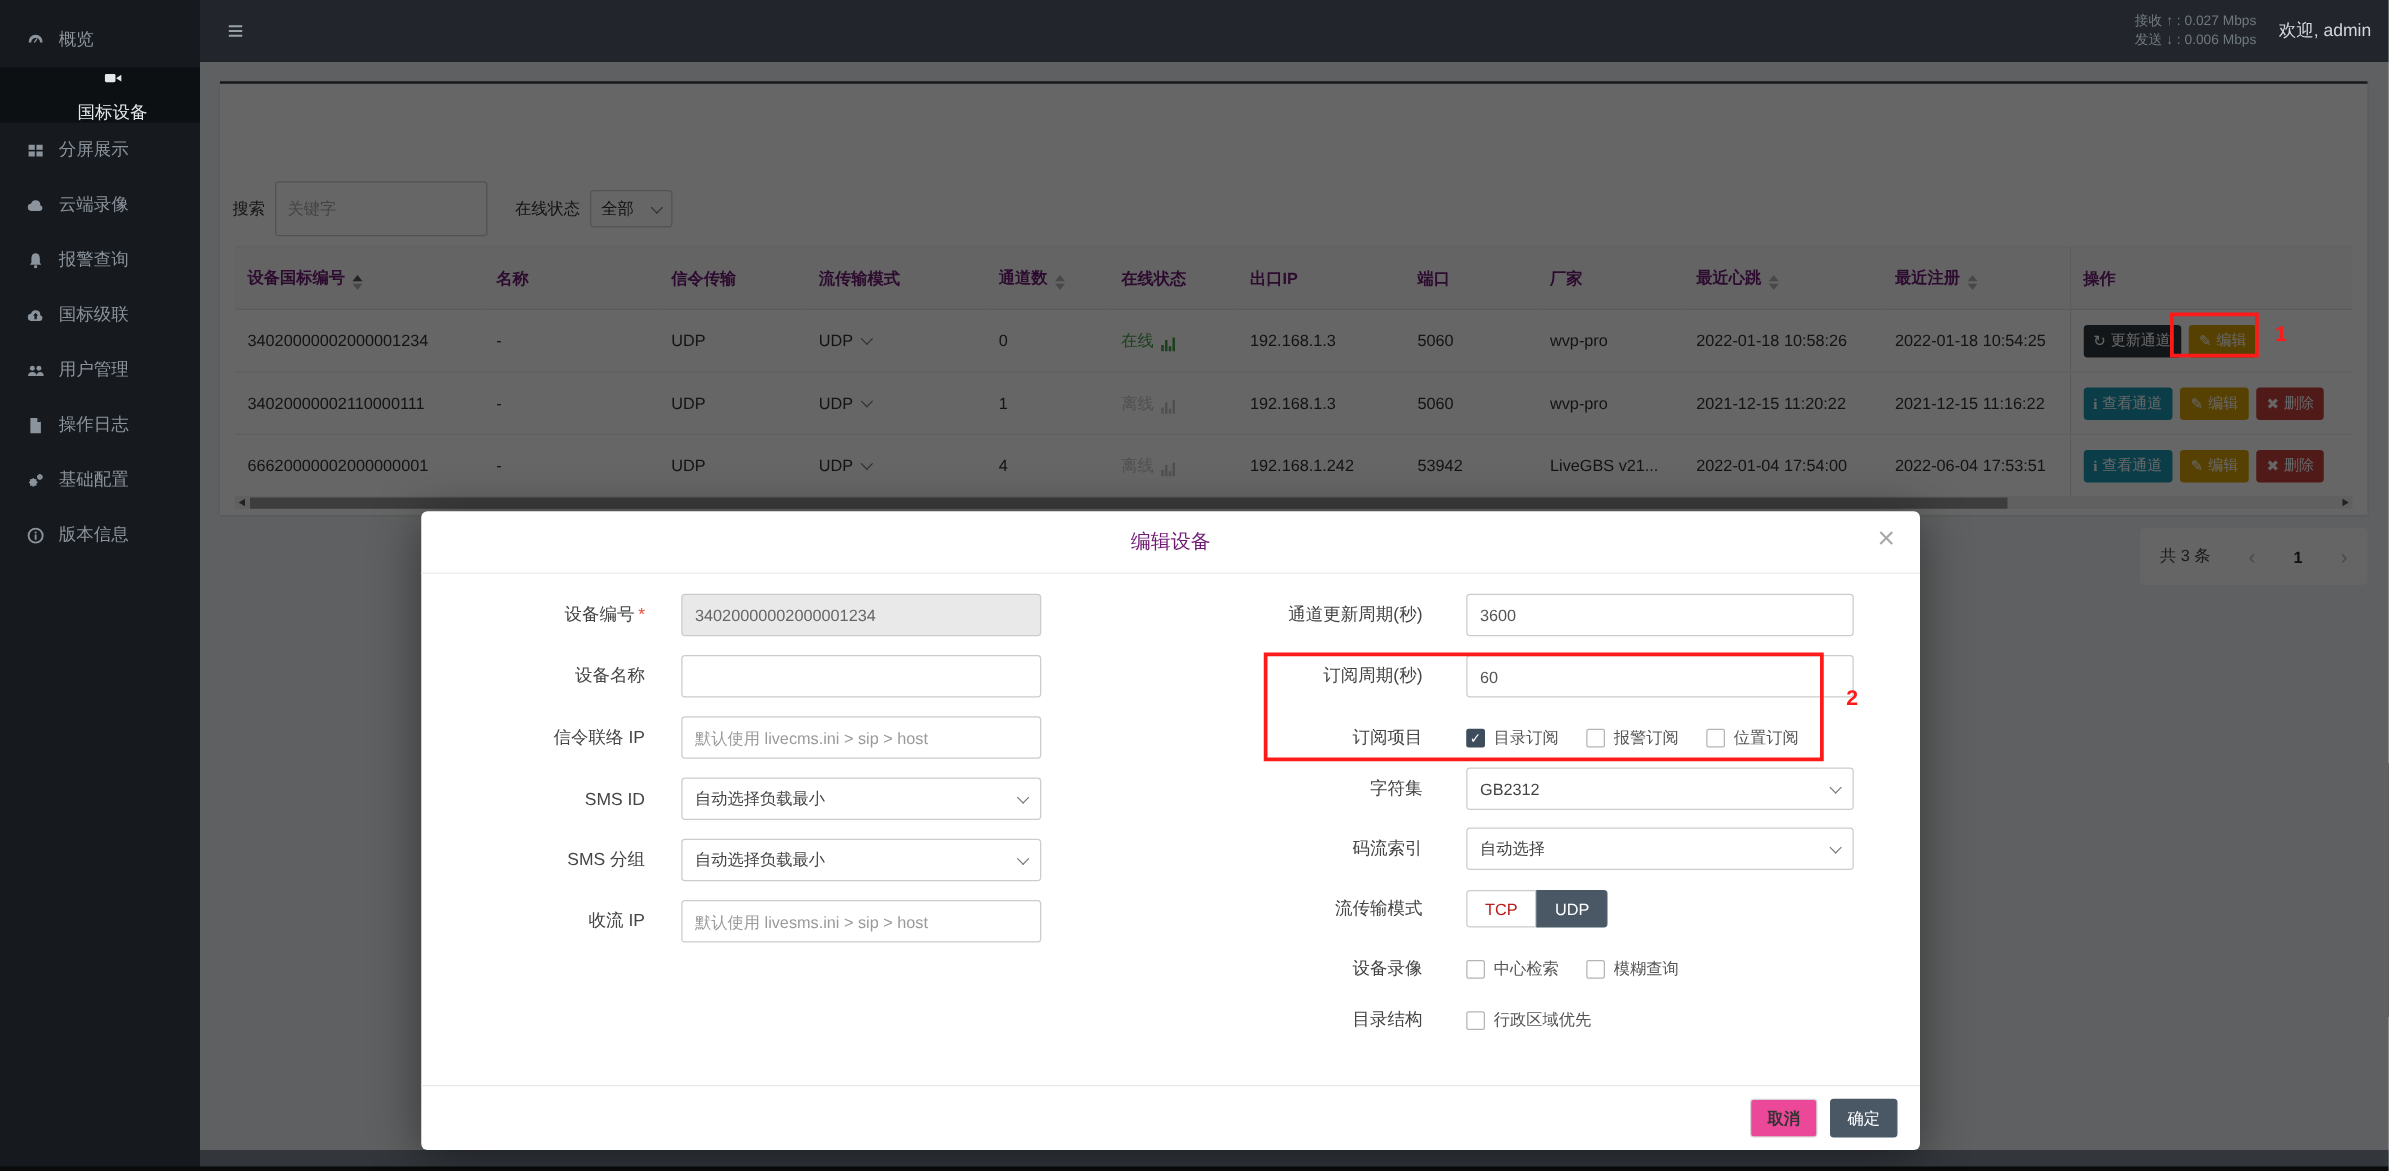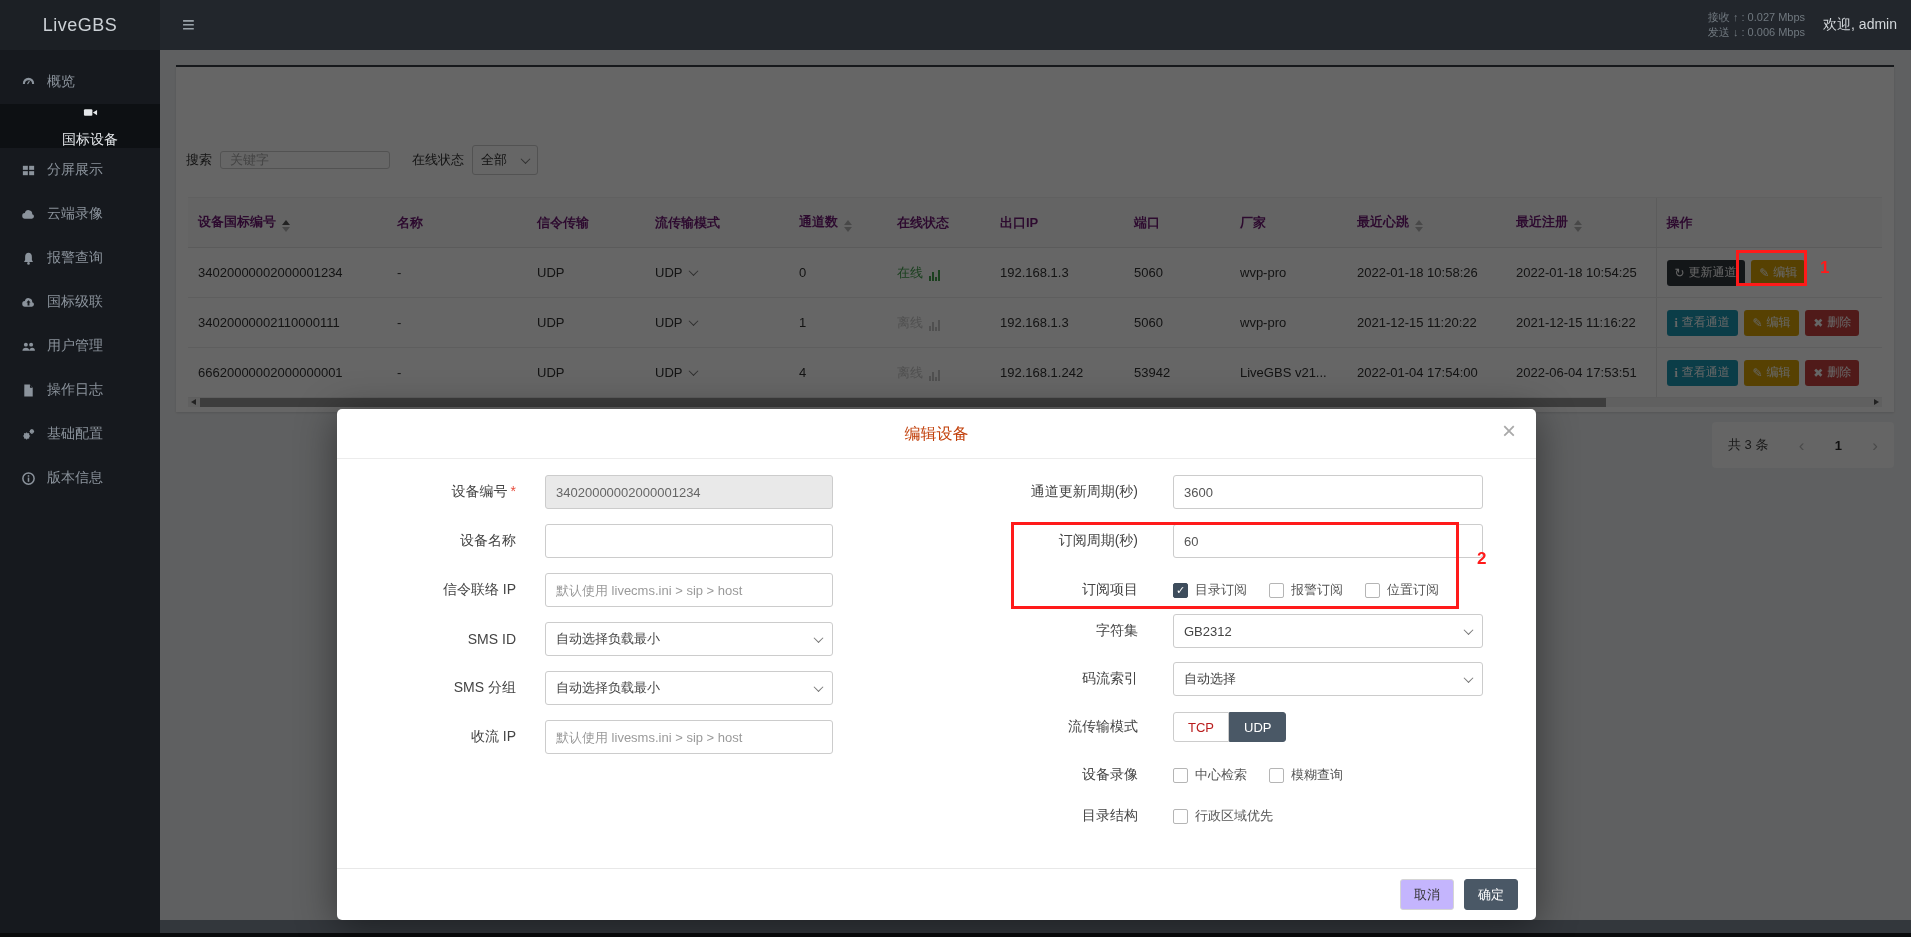--- a/index.html
+++ b/index.html
@@ -22,21 +22,21 @@
   .net-stats { font-size:11px; color:#70787f; line-height:15px; white-space:nowrap; }
   .welcome { color:#d3d7db; font-size:14px; white-space:nowrap; }
 
   
   .content { position:absolute; left:160px; top:50px; right:0; bottom:0; background:#eef0f2; }
   .card { position:absolute; left:16px; top:15px; width:1718px; height:347px; background:#fff; border-top:2px solid #383e44; box-shadow:0 1px 2px rgba(0,0,0,.12); }
   .card-title { text-align:center; padding-top:20px; font-size:15px; color:#333; }
 
   .filter-row { position:absolute; left:10px; top:78px; display:flex; align-items:center; font-size:13px; color:#333; }
   .filter-label { margin-right:8px; }
-  .search-input { width:170px; height:18px; border:1px solid #ccc; border-radius:3px; padding:0 9px; font-size:13px; color:#555; outline:none; font-family:Liberation Mono, monospace; }
+  .search-input { width:170px; height:44px; border:1px solid #ccc; border-radius:3px; padding:0 9px; font-size:13px; color:#555; outline:none; font-family:Liberation Mono, monospace; }
   .search-input::placeholder { color:#aaa; }
   .status-select { margin-left:22px; width:66px; height:30px; border:1px solid #ccc; border-radius:3px; background:#fff; display:inline-flex; align-items:center; justify-content:space-between; padding:0 8px; cursor:pointer; color:#333; }
   .chev { width:7px; height:7px; border-right:1.6px solid #777; border-bottom:1.6px solid #777; transform:rotate(45deg) translate(-1px,-1px); display:inline-block; }
 
   
   .table-wrap { position:absolute; left:12px; top:130px; width:1694px; }
   table { border-collapse:collapse; width:100%; table-layout:fixed; font-size:13px; color:#333; }
   thead th { height:50px; font-weight:bold; color:#701a75; text-align:left; background:#fbfbfb; border-top:1px solid #efefef; border-bottom:1px solid #e3e3e3; padding:0 10px; white-space:nowrap; }
   tbody td { height:50px; border-bottom:1px solid #ececec; padding:0 10px; white-space:nowrap; overflow:hidden; text-overflow:ellipsis; }
   .col-actions { border-left:1px solid #e6e6e6; }
@@ -72,21 +72,21 @@
   
   .footer-strip { position:absolute; left:160px; right:0; top:920px; height:13px; background:#33373c; z-index:55; }
   .bottom-strip { position:absolute; left:0; right:0; bottom:0; height:4px; background:#0a0b0c; z-index:55; }
 
   
   .overlay { position:absolute; left:160px; top:50px; right:0; bottom:0; background:rgba(0,0,0,.6); z-index:50; }
 
   
   .modal { position:absolute; left:337px; top:409px; width:1199px; height:511px; background:#fff; border-radius:5px; box-shadow:0 6px 40px rgba(0,0,0,.45); z-index:60; }
   .modal-header { height:50px; border-bottom:1px solid #ececec; position:relative; }
-  .modal-title { text-align:center; line-height:50px; font-size:16px; color:#c2410c; }
+  .modal-title { text-align:center; line-height:50px; font-size:16px; color:#701a75; }
   .modal-close { position:absolute; right:20px; top:10px; color:#a9a9a9; font-size:24px; line-height:1; cursor:pointer; font-weight:normal; }
   .mrow { position:absolute; height:34px; display:flex; align-items:center; }
   .mlabel { display:inline-block; text-align:right; font-size:14px; color:#444; white-space:nowrap; }
   .mlabel .req { color:#e74c3c; margin-left:3px; }
   .lrow .mlabel { width:159px; }
   .lrow { left:20px; }
   .lrow .mfield { margin-left:29px; }
   .rrow { left:588px; }
   .rrow .mlabel { width:213px; }
   .rrow .mfield { margin-left:35px; }
@@ -98,35 +98,34 @@
   .ckrow { display:inline-flex; align-items:center; gap:22px; }
   .ckitem { display:inline-flex; align-items:center; gap:7px; cursor:pointer; font-size:13px; color:#555; }
   .ckbox { width:15px; height:15px; border:1px solid #b5b5b5; border-radius:2px; background:#fff; display:inline-flex; align-items:center; justify-content:center; flex:none; }
   .ckbox.checked { background:#3e4d5c; border-color:#3e4d5c; color:#fff; font-size:11px; }
   .seg { display:inline-flex; }
   .seg-btn { height:30px; padding:0 14px; display:inline-flex; align-items:center; font-size:13px; cursor:pointer; }
   .seg-tcp { border:1px solid #ccc; border-radius:3px 0 0 3px; background:#fff; color:#b91c1c; }
   .seg-udp { border:1px solid #4a5866; border-radius:0 3px 3px 0; background:#4a5866; color:#fff; }
   .modal-footer { position:absolute; left:0; right:0; bottom:0; height:52px; border-top:1px solid #e8e8e8; display:flex; align-items:center; justify-content:flex-end; gap:10px; padding-right:18px; }
   .mbtn { height:31px; padding:0 13px; border-radius:3px; font-size:13px; cursor:pointer; font-family:inherit; }
-  .mbtn-cancel { background:#c4b5fd; border:1px solid #d5d5d5; color:#333; }
+  .mbtn-cancel { background:#ec4899; border:1px solid #d5d5d5; color:#333;font-weight:bold; }
   .mbtn-ok { background:#4a5866; border:1px solid #4a5866; color:#fff; }
 
   
   .ann { position:absolute; z-index:70; }
   .ann-box { border:3px solid #ff1a1a; }
   .ann-num { color:#ff1a1a; font-size:17px; font-weight:bold; }
 </style>
 </head>
 <body>
 
 <div id="app">
 
   <div class="sidebar">
-    <div class="logo">LiveGBS</div>
     <div class="menu">
       <div class="menu-item">
         <span class="micon">
             <svg viewBox="0 0 16 16">
               <path d="M8 3a6 6 0 0 0-6 6.5h2.2a3.8 3.8 0 1 1 7.6 0H14A6 6 0 0 0 8 3z" fill="currentColor"></path>
               <rect x="7.4" y="6" width="1.2" height="4" rx=".6" transform="rotate(35 8 8)" fill="currentColor"></rect>
             </svg>
           </span>
         <span>概览</span>
       </div>

